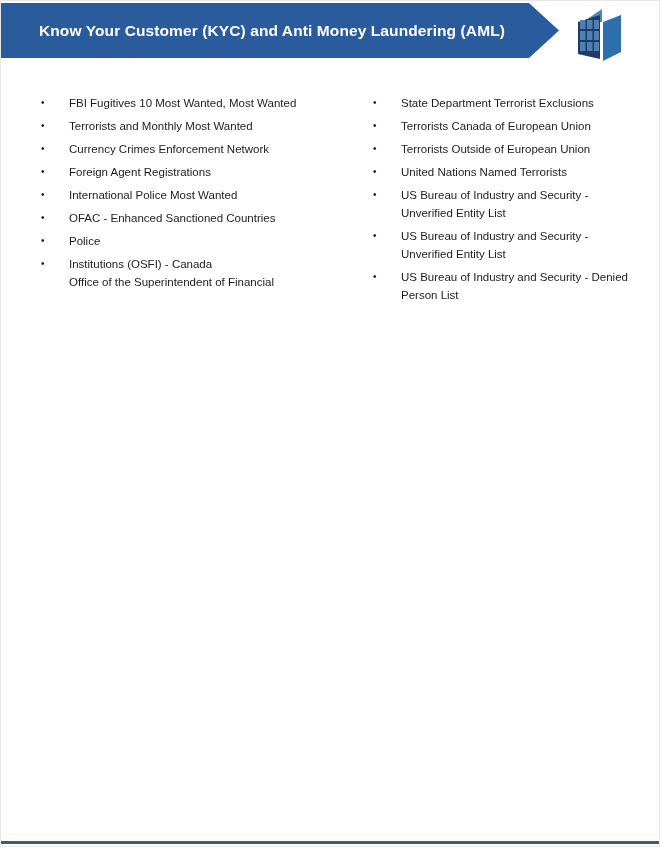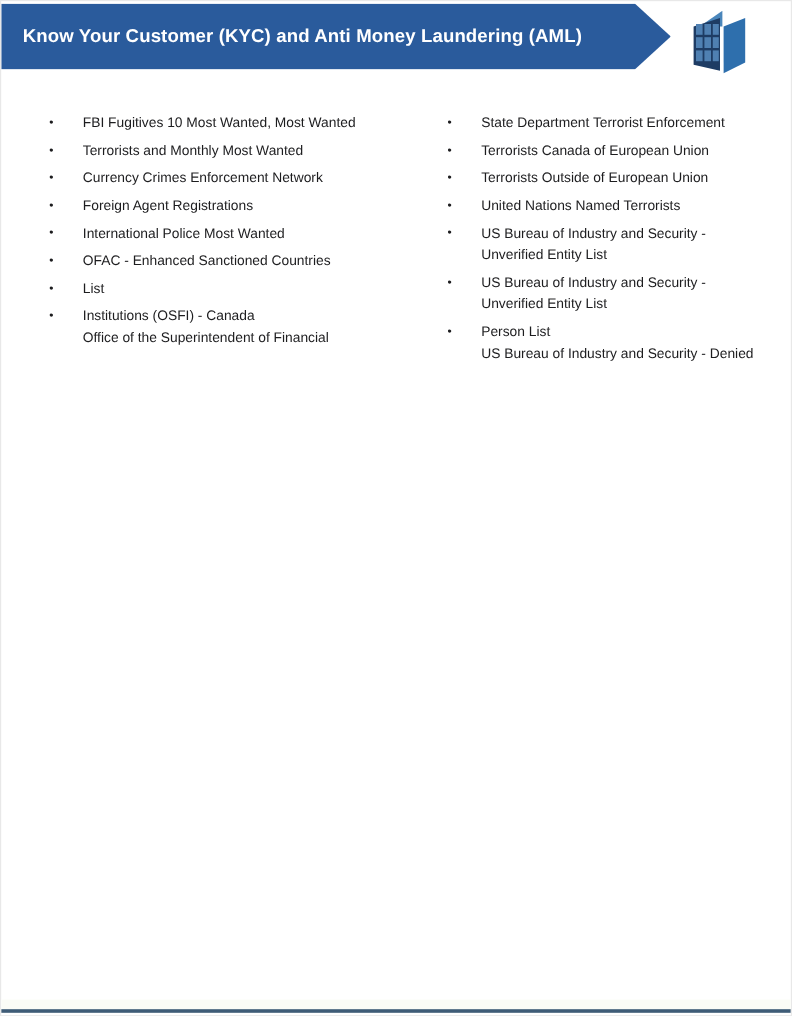--- a/index.html
+++ b/index.html
@@ -23,21 +23,21 @@
     width:558px; height:55px;
     background:var(--banner-blue, #2a5b9c);
     clip-path:polygon(0 0, calc(100% - 30px) 0, 100% 50%, calc(100% - 30px) 100%, 0 100%);
     display:flex;
     align-items:center;
   }
   .banner h1 {
     color:var(--title-text, #ffffff);
     font-size:15.5px;
     font-weight:600;
-    padding-left:18px;
+    padding-left:38px;
     letter-spacing:0.1px;
     white-space:nowrap;
   }
   .logo {
     position:absolute;
     top:8px; left:575px;
     width:48px; height:55px;
   }
 
   
@@ -145,36 +145,36 @@
         </li>
         <li class="item">
           <span class="bullet">•</span>
           <span class="item-lines">
             <span class="line">OFAC - Enhanced Sanctioned Countries</span>
           </span>
         </li>
         <li class="item">
           <span class="bullet">•</span>
           <span class="item-lines">
-            <span class="line">List</span>
+            <span class="line">Police</span>
           </span>
         </li>
         <li class="item">
           <span class="bullet">•</span>
           <span class="item-lines">
             <span class="line">Institutions (OSFI) - Canada</span>
             <span class="line">Office of the Superintendent of Financial</span>
           </span>
         </li>
       </ul>
     <ul class="col right">
         <li class="item">
           <span class="bullet">•</span>
           <span class="item-lines">
-            <span class="line">State Department Terrorist Enforcement</span>
+            <span class="line">State Department Terrorist Exclusions</span>
           </span>
         </li>
         <li class="item">
           <span class="bullet">•</span>
           <span class="item-lines">
             <span class="line">Terrorists Canada of European Union</span>
           </span>
         </li>
         <li class="item">
           <span class="bullet">•</span>
@@ -198,22 +198,22 @@
         <li class="item">
           <span class="bullet">•</span>
           <span class="item-lines">
             <span class="line">US Bureau of Industry and Security -</span>
             <span class="line">Unverified Entity List</span>
           </span>
         </li>
         <li class="item">
           <span class="bullet">•</span>
           <span class="item-lines">
+            <span class="line">US Bureau of Industry and Security - Denied</span>
             <span class="line">Person List</span>
-            <span class="line">US Bureau of Industry and Security - Denied</span>
           </span>
         </li>
       </ul>
   </main>
 
   <footer>
     <div class="footer-band"></div>
     <div class="footer-line"></div>
   </footer>
 

